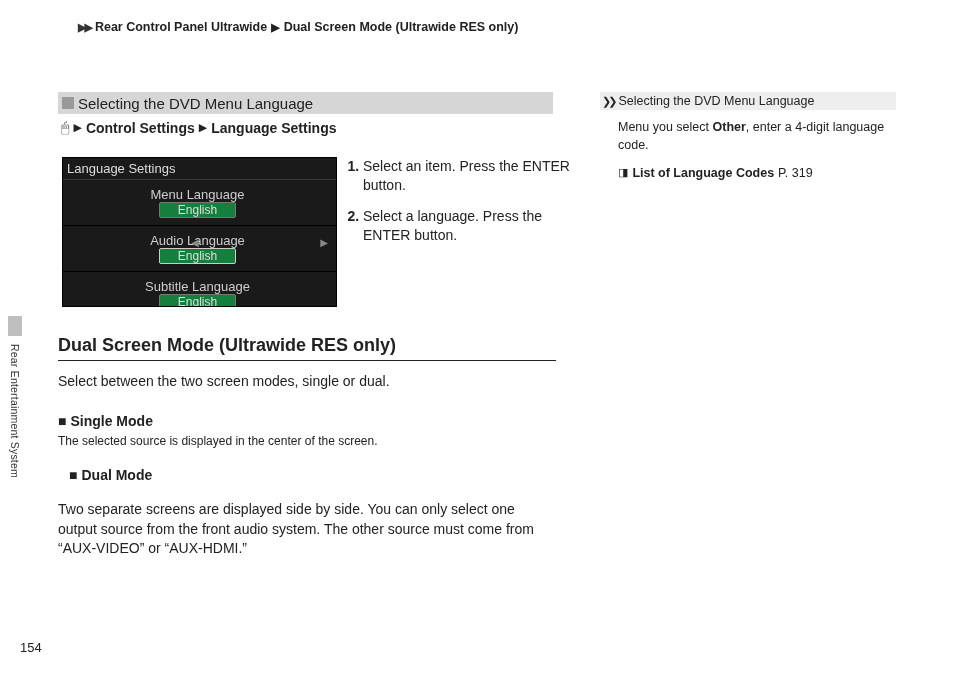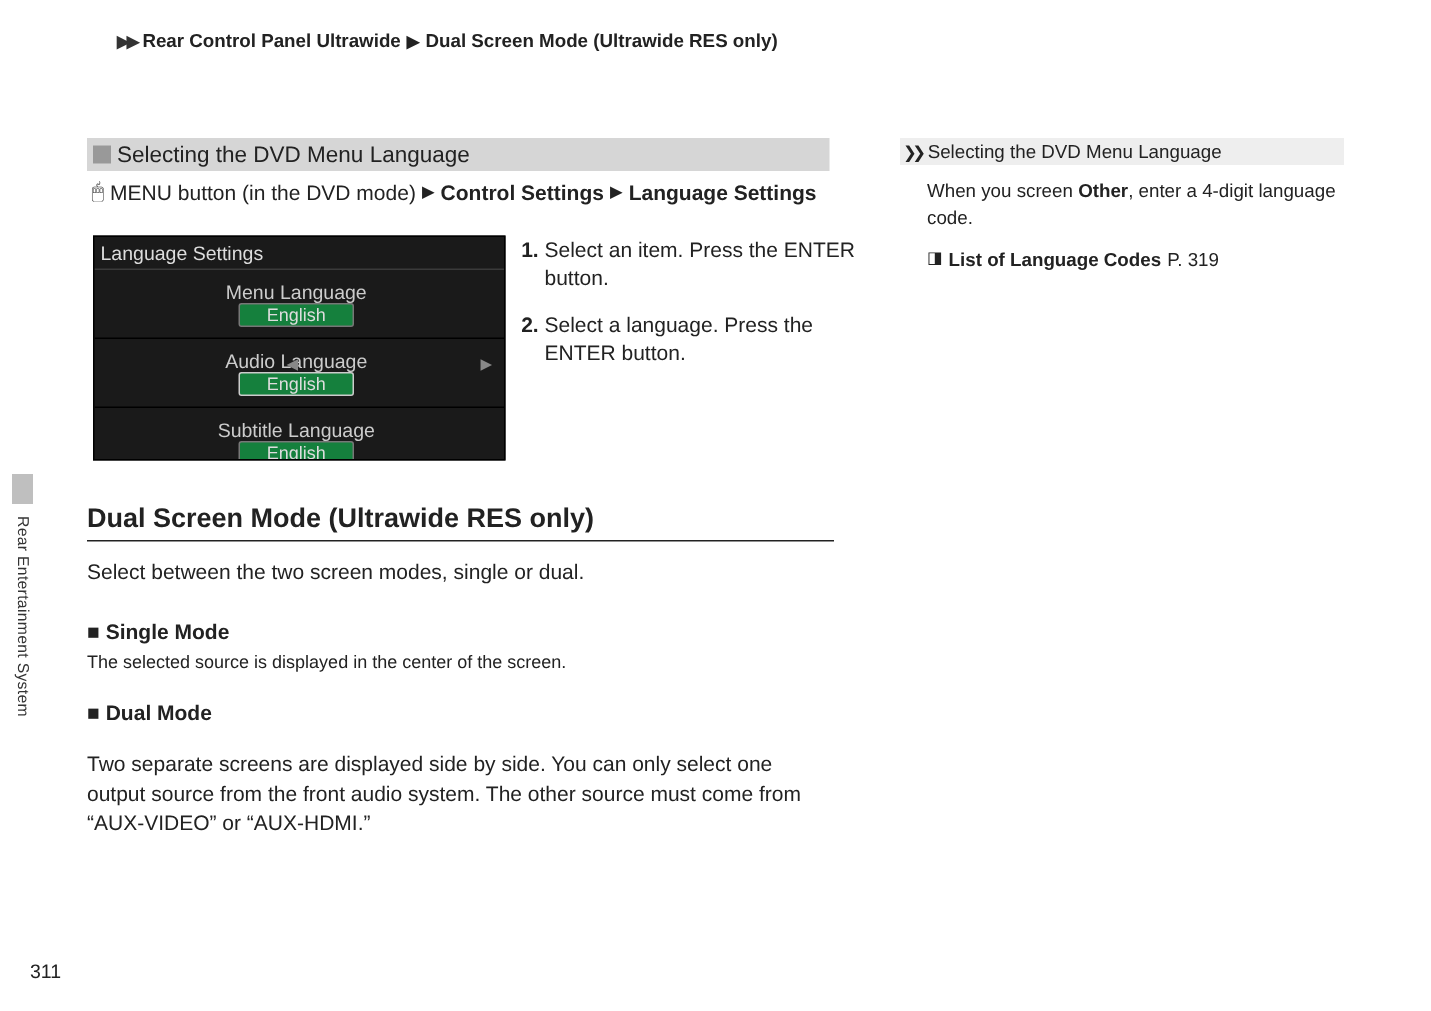--- a/index.html
+++ b/index.html
@@ -62,21 +62,21 @@
   .steps li::marker{font-weight:700;}
   .main-heading{
     position:absolute;left:58px;top:335px;width:498px;
     font-size:18px;font-weight:700;
     border-bottom:1.5px solid #222;padding-bottom:4px;
   }
   .desc{position:absolute;left:58px;top:373px;width:498px;font-size:14px;}
   .sub1-title{position:absolute;left:58px;top:413px;width:498px;font-size:14px;font-weight:700;}
   .sub1-title .bsq{margin-right:4px;}
   .sub1-text{position:absolute;left:58px;top:434px;width:498px;font-size:12px;}
-  .sub2-title{position:absolute;left:58px;top:467px;width:498px;font-size:14px;font-weight:700;}
+  .sub2-title{position:absolute;left:69px;top:467px;width:498px;font-size:14px;font-weight:700;}
   .sub2-title .bsq{margin-right:4px;}
   .sub2-text{position:absolute;left:58px;top:500px;width:498px;font-size:14px;line-height:1.4;}
   .right-col{
     position:absolute;left:600px;top:92px;width:296px;
   }
   .right-col .r-head{
     background:#eee;font-size:12.5px;padding:2px 4px 2px 2px;display:flex;align-items:center;gap:4px;
   }
   .r-head .ico{font-size:11px;letter-spacing:-3px;}
   .r-body{padding:8px 0 0 18px;font-size:12.5px;line-height:1.45;}
@@ -106,21 +106,20 @@
   <span>Dual Screen Mode (Ultrawide RES only)</span>
 </div>
 
 <div class="section-title-row">
   <span class="sq"></span>
   <span class="txt">Selecting the DVD Menu Language</span>
 </div>
 
 <div class="menu-path">
   <span class="mouse">🖱</span>
-  <span>MENU button (in the DVD mode)</span>
   <span class="arrow">▶</span>
   <span class="b">Control Settings</span>
   <span class="arrow">▶</span>
   <span class="b">Language Settings</span>
 </div>
 
 <div class="screenshot">
   <div class="hdr">Language Settings</div>
 
   <div class="ls-row">
@@ -158,27 +157,27 @@
   <span class="bsq">■</span><span>Dual Mode</span>
 </div>
 <div class="sub2-text">Two separate screens are displayed side by side. You can only select one output source from the front audio system. The other source must come from “AUX-VIDEO” or “AUX-HDMI.”</div>
 
 <div class="right-col">
   <div class="r-head">
     <span class="ico">❯❯</span>
     <span>Selecting the DVD Menu Language</span>
   </div>
   <div class="r-body">
-    <span>When you screen </span><span class="b">Other</span><span>, enter a 4-digit language code.</span>
+    <span>Menu you select </span><span class="b">Other</span><span>, enter a 4-digit language code.</span>
     <div class="link-row">
       <span class="ico">◨</span>
       <span class="b">List of Language Codes</span>
       <span>P. 319</span>
     </div>
   </div>
 </div>
 
 <div class="side-tab">
   <div class="gray"></div>
   <div class="label">Rear Entertainment System</div>
 </div>
 
-<div class="page-num">311</div>
+<div class="page-num">154</div>
 
 </body></html>

